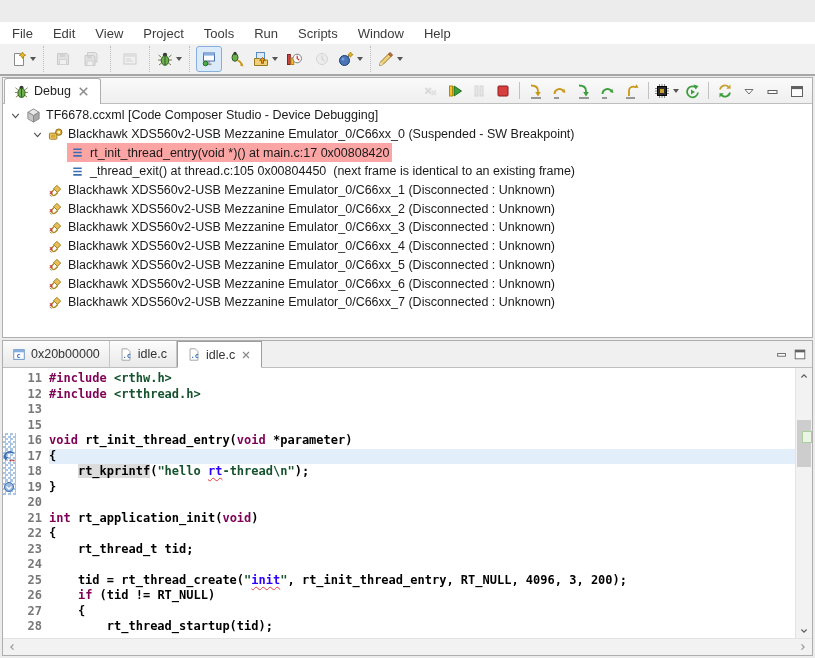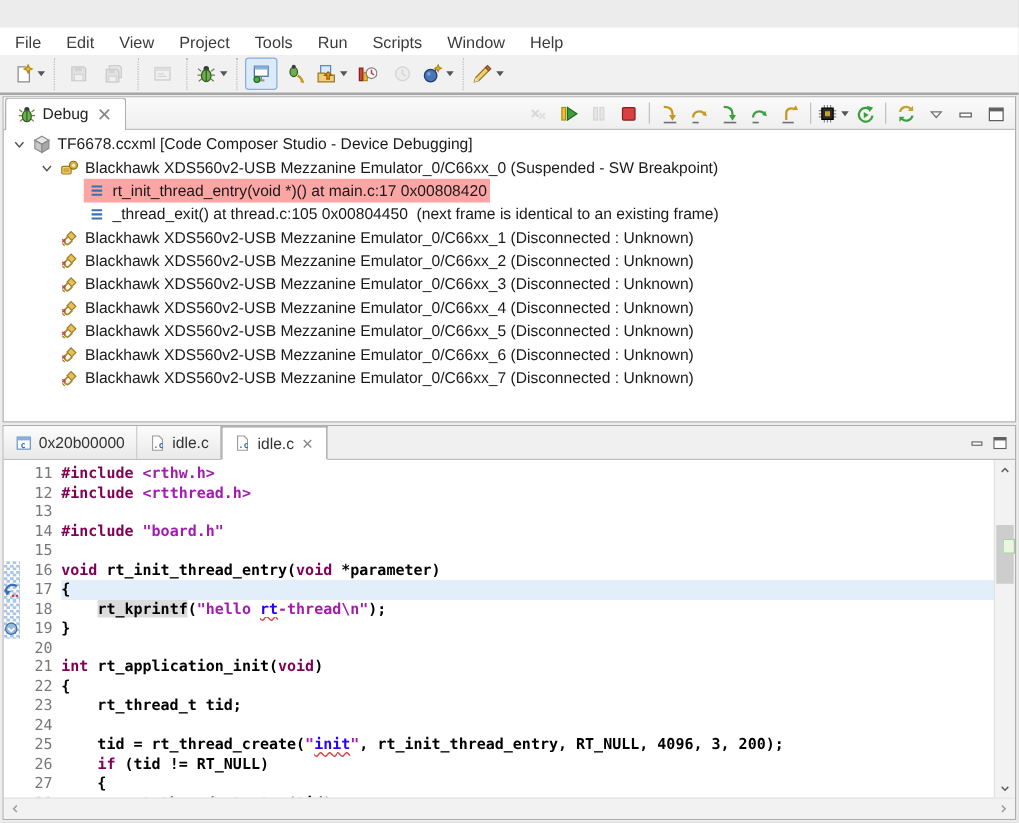--- a/index.html
+++ b/index.html
@@ -47,26 +47,26 @@
   .etab .close svg{width:12px;height:12px}
   #ewinctl{margin-left:auto;display:flex;align-items:center;gap:4px;padding-right:5px}
   #ewinctl .icn svg{width:14px;height:14px}
   #editorbody{position:absolute;top:27px;left:0;right:0;bottom:17px;background:#fff;overflow:hidden}
   #code{position:absolute;top:0;left:0;right:16px;bottom:0;overflow:hidden;padding-top:3px}
   .cline{display:flex;height:15.5px;line-height:15.5px;font-family:"DejaVu Sans Mono",monospace;font-size:12px;font-weight:bold;white-space:pre;cursor:text}
   .cgut{width:13px;flex:none;position:relative}
   .cgut.range{background:conic-gradient(#a9c5e3 25%,#fdfdfd 0 50%,#a9c5e3 0 75%,#fdfdfd 0);background-size:5px 5px}
   .gicn{position:absolute;left:0;top:1.5px}
   .gicn svg{width:12px;height:12px;display:block}
-  .lnum{width:26px;flex:none;text-align:right;padding-right:7px;color:#787878;font-weight:normal}
+  .lnum{width:26px;flex:none;text-align:right;padding-right:7px;color:#787878;font-weight:bold}
   .ltext{flex:1}
   .cline.hl .ltext{background:#e3eefb}
   .tk-p{color:#000}
   .tk-k{color:#7f0055}
-  .tk-s{color:#a21caf}
+  .tk-s{color:#14532d}
   .tk-sw{color:#2a00ff;text-decoration:underline;text-decoration-style:wavy;text-decoration-color:#e04040;text-decoration-thickness:1px;text-underline-offset:2px}
   .tk-occ{color:#000;background:#dcdcdc}
   
   #vscroll{position:absolute;top:0;right:0;width:16px;bottom:0;background:#f2f2f2;border-left:1px solid #e3e3e3}
   .varrow{height:15px;display:flex;align-items:center;justify-content:center}
   .varrow svg{width:12px;height:12px}
   #vthumb{position:absolute;top:52px;height:47px;left:1px;right:1px;background:#cdcdcd}
   #vmarker{position:absolute;top:63px;right:0;width:8px;height:10px;background:#eaf5e4;border:1px solid #a9cf9f}
   #hscroll{position:absolute;left:0;right:0;bottom:0;height:16px;background:#f2f2f2;border-top:1px solid #e3e3e3;display:flex;justify-content:space-between;align-items:center;padding:0 3px}
   #hscroll svg{width:12px;height:12px}
@@ -589,21 +589,20 @@
               <rect x="2.5" y="3.5" width="11" height="2.6" fill="#606060"></rect>
             </svg>
           </span>
       </div>
     </div>
     <div id="editorbody">
       <div id="code">
           <div class="cline"><span class="cgut"></span><span class="lnum">11</span><span class="ltext"><span class="tk-k">#include</span><span class="tk-p"> </span><span class="tk-s">&lt;rthw.h&gt;</span></span></div>
           <div class="cline"><span class="cgut"></span><span class="lnum">12</span><span class="ltext"><span class="tk-k">#include</span><span class="tk-p"> </span><span class="tk-s">&lt;rtthread.h&gt;</span></span></div>
           <div class="cline"><span class="cgut"></span><span class="lnum">13</span><span class="ltext"></span></div>
-          <div class="cline"><span class="cgut"></span><span class="lnum">14</span><span class="ltext"><span class="tk-k">#include</span><span class="tk-p"> </span><span class="tk-s">"board.h"</span></span></div>
           <div class="cline"><span class="cgut"></span><span class="lnum">15</span><span class="ltext"></span></div>
           <div class="cline"><span class="cgut range"></span><span class="lnum">16</span><span class="ltext"><span class="tk-k">void</span><span class="tk-p"> rt_init_thread_entry(</span><span class="tk-k">void</span><span class="tk-p"> *parameter)</span></span></div>
           <div class="cline hl"><span class="cgut range"><span class="gicn"><svg viewBox="0 0 12 12">
                   <path d="M10.5 3C6 .5 1.5 3 1.8 7" fill="none" stroke="#3b6fb5" stroke-width="1.8"></path>
                   <path d="M0 5.5l2.5 5 3-3.5z" fill="#3b6fb5"></path>
                   <path d="M6.5 10.5h2M9.5 10.5h2" stroke="#cc3333" stroke-width="1.6"></path>
                 </svg></span></span><span class="lnum">17</span><span class="ltext"><span class="tk-p">{</span></span></div>
           <div class="cline"><span class="cgut range"></span><span class="lnum">18</span><span class="ltext"><span class="tk-p">    </span><span class="tk-occ">rt_kprintf</span><span class="tk-p">(</span><span class="tk-s">"hello </span><span class="tk-sw">rt</span><span class="tk-s">-thread\n"</span><span class="tk-p">);</span></span></div>
           <div class="cline"><span class="cgut range"><span class="gicn"><svg viewBox="0 0 12 12">
                   <circle cx="6" cy="6" r="4.5" fill="#9ab8dc" stroke="#3b6fb5"></circle>

